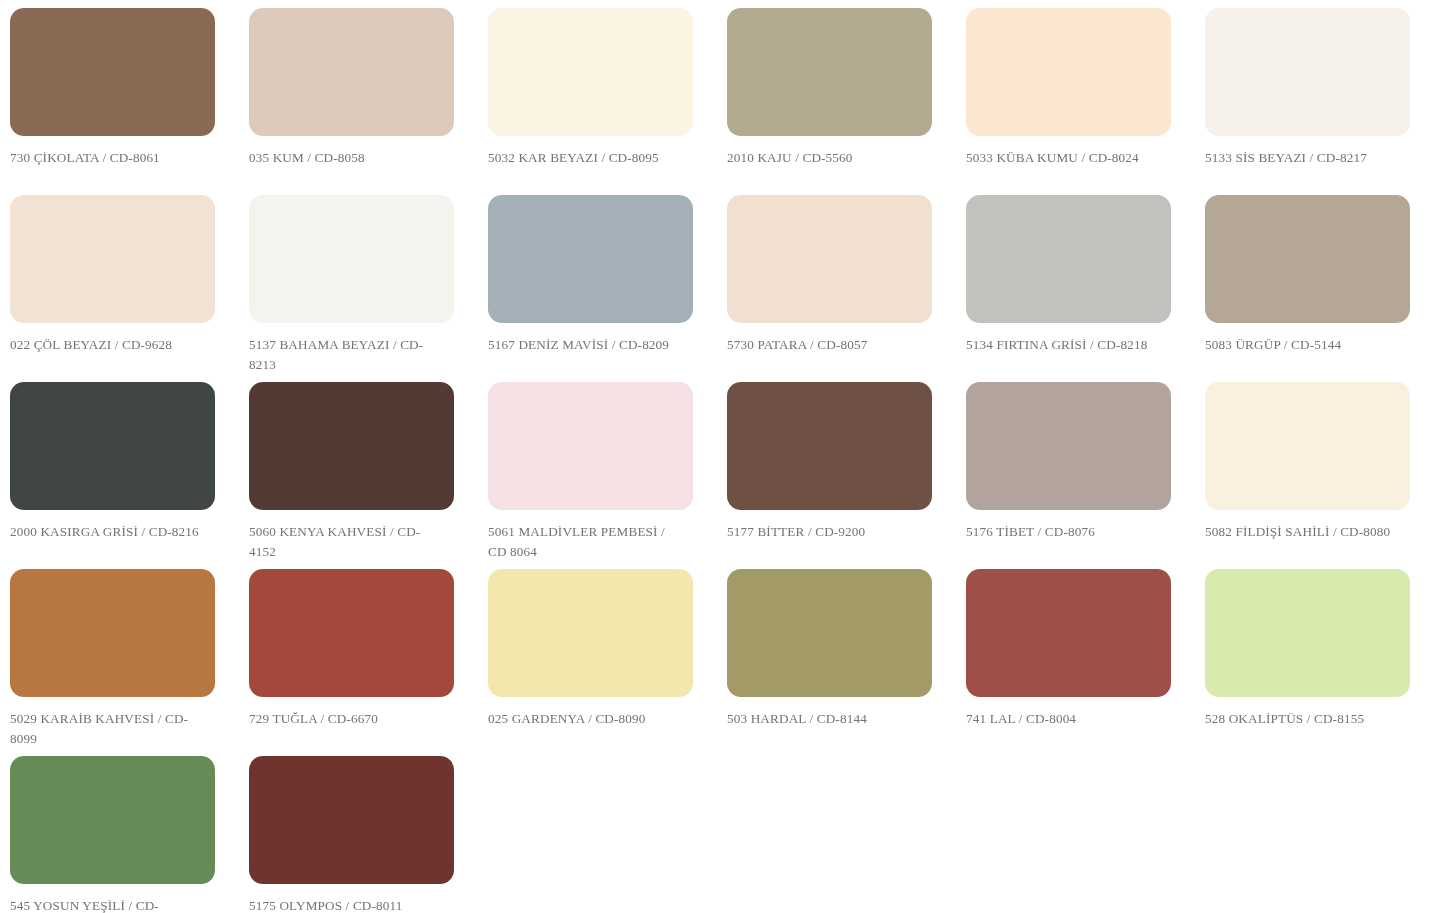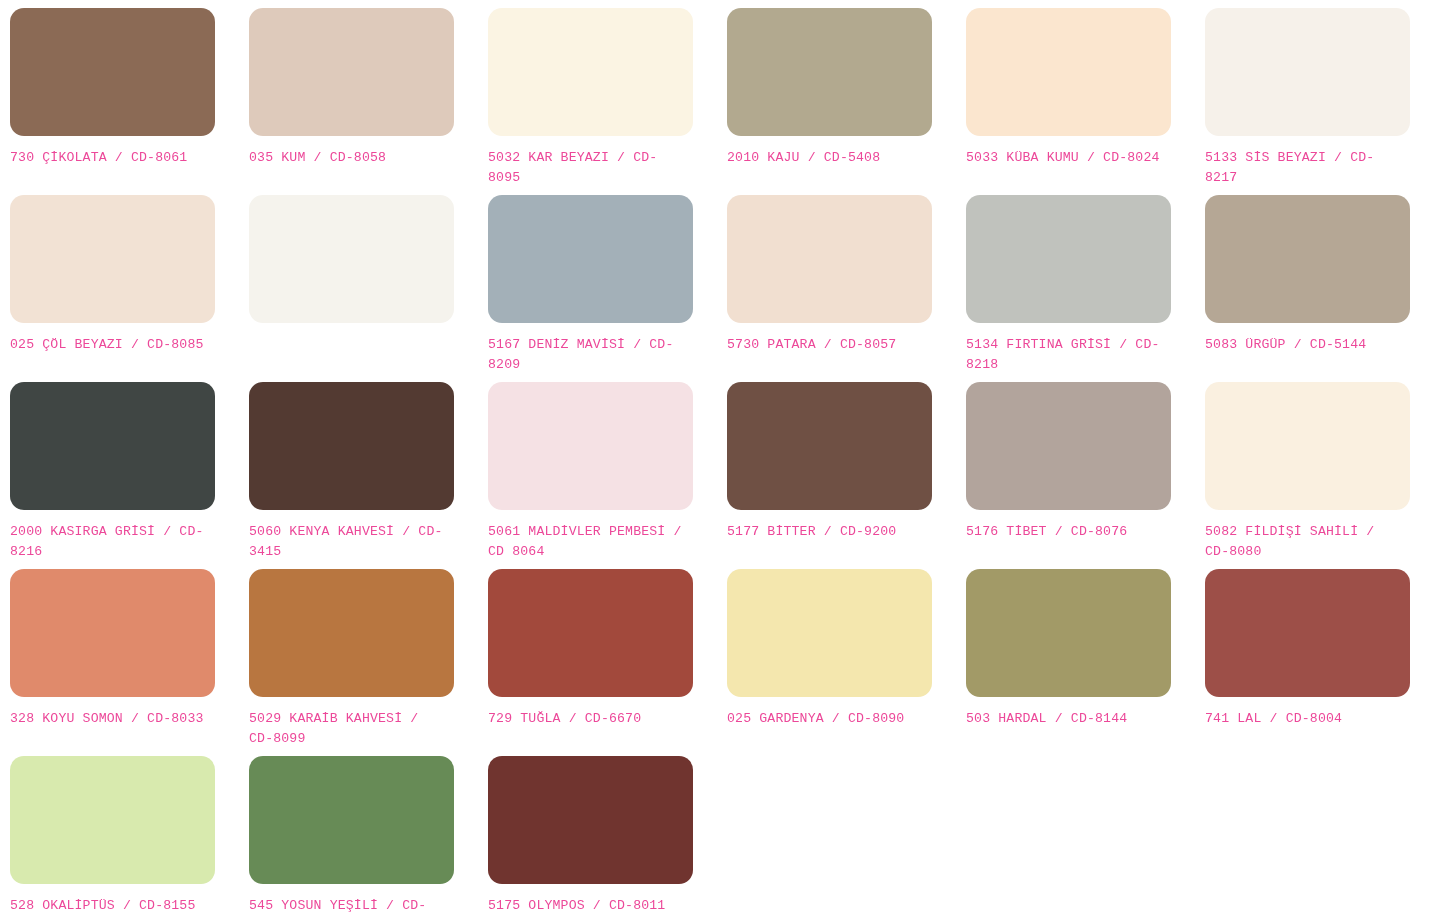--- a/index.html
+++ b/index.html
@@ -35,22 +35,22 @@
     width: 205px;
     height: 128px;
     border-radius: 14px;
     display: block;
   }
   .swatch-label {
     margin-top: 12px;
     font-size: 13.2px;
     line-height: 19.5px;
     letter-spacing: 0.15px;
-    color: #ec4899;
-    font-family: Liberation Mono, monospace;
+    color: #737373;
+    font-family: Liberation Serif, serif;
     width: 198px;
     word-wrap: break-word;
   }
 </style>
 </head>
 <body style="background: rgb(255, 255, 255);">
 
 <div id="palette-grid">
     <div class="swatch-card">
       <div class="swatch-chip" style="background-color: rgb(139, 106, 85);"></div>
@@ -59,36 +59,37 @@
     <div class="swatch-card">
       <div class="swatch-chip" style="background-color: rgb(222, 202, 187);"></div>
       <div class="swatch-label">035 KUM / CD-8058</div>
     </div>
     <div class="swatch-card">
       <div class="swatch-chip" style="background-color: rgb(251, 244, 227);"></div>
       <div class="swatch-label">5032 KAR BEYAZI / CD-8095</div>
     </div>
     <div class="swatch-card">
       <div class="swatch-chip" style="background-color: rgb(178, 169, 143);"></div>
-      <div class="swatch-label">2010 KAJU / CD-5408</div>
+      <div class="swatch-label">2010 KAJU / CD-5560</div>
     </div>
     <div class="swatch-card">
       <div class="swatch-chip" style="background-color: rgb(251, 230, 207);"></div>
       <div class="swatch-label">5033 KÜBA KUMU / CD-8024</div>
     </div>
     <div class="swatch-card">
       <div class="swatch-chip" style="background-color: rgb(246, 241, 234);"></div>
       <div class="swatch-label">5133 SİS BEYAZI / CD-8217</div>
     </div>
     <div class="swatch-card">
       <div class="swatch-chip" style="background-color: rgb(242, 226, 212);"></div>
-      <div class="swatch-label">025 ÇÖL BEYAZI / CD-8085</div>
+      <div class="swatch-label">022 ÇÖL BEYAZI / CD-9628</div>
     </div>
     <div class="swatch-card">
       <div class="swatch-chip" style="background-color: rgb(245, 243, 237);"></div>
+      <div class="swatch-label">5137 BAHAMA BEYAZI / CD-8213</div>
     </div>
     <div class="swatch-card">
       <div class="swatch-chip" style="background-color: rgb(163, 176, 184);"></div>
       <div class="swatch-label">5167 DENİZ MAVİSİ / CD-8209</div>
     </div>
     <div class="swatch-card">
       <div class="swatch-chip" style="background-color: rgb(241, 223, 208);"></div>
       <div class="swatch-label">5730 PATARA / CD-8057</div>
     </div>
     <div class="swatch-card">
@@ -98,41 +99,37 @@
     <div class="swatch-card">
       <div class="swatch-chip" style="background-color: rgb(181, 167, 149);"></div>
       <div class="swatch-label">5083 ÜRGÜP / CD-5144</div>
     </div>
     <div class="swatch-card">
       <div class="swatch-chip" style="background-color: rgb(64, 70, 68);"></div>
       <div class="swatch-label">2000 KASIRGA GRİSİ / CD-8216</div>
     </div>
     <div class="swatch-card">
       <div class="swatch-chip" style="background-color: rgb(83, 58, 50);"></div>
-      <div class="swatch-label">5060 KENYA KAHVESİ / CD-3415</div>
+      <div class="swatch-label">5060 KENYA KAHVESİ / CD-4152</div>
     </div>
     <div class="swatch-card">
       <div class="swatch-chip" style="background-color: rgb(245, 225, 228);"></div>
       <div class="swatch-label">5061 MALDİVLER PEMBESİ / CD 8064</div>
     </div>
     <div class="swatch-card">
       <div class="swatch-chip" style="background-color: rgb(111, 80, 68);"></div>
       <div class="swatch-label">5177 BİTTER / CD-9200</div>
     </div>
     <div class="swatch-card">
       <div class="swatch-chip" style="background-color: rgb(178, 164, 156);"></div>
       <div class="swatch-label">5176 TİBET / CD-8076</div>
     </div>
     <div class="swatch-card">
       <div class="swatch-chip" style="background-color: rgb(250, 240, 224);"></div>
       <div class="swatch-label">5082 FİLDİŞİ SAHİLİ / CD-8080</div>
-    </div>
-    <div class="swatch-card">
-      <div class="swatch-chip" style="background-color: rgb(224, 138, 107);"></div>
-      <div class="swatch-label">328 KOYU SOMON / CD-8033</div>
     </div>
     <div class="swatch-card">
       <div class="swatch-chip" style="background-color: rgb(184, 118, 64);"></div>
       <div class="swatch-label">5029 KARAİB KAHVESİ / CD-8099</div>
     </div>
     <div class="swatch-card">
       <div class="swatch-chip" style="background-color: rgb(162, 73, 60);"></div>
       <div class="swatch-label">729 TUĞLA / CD-6670</div>
     </div>
     <div class="swatch-card">

